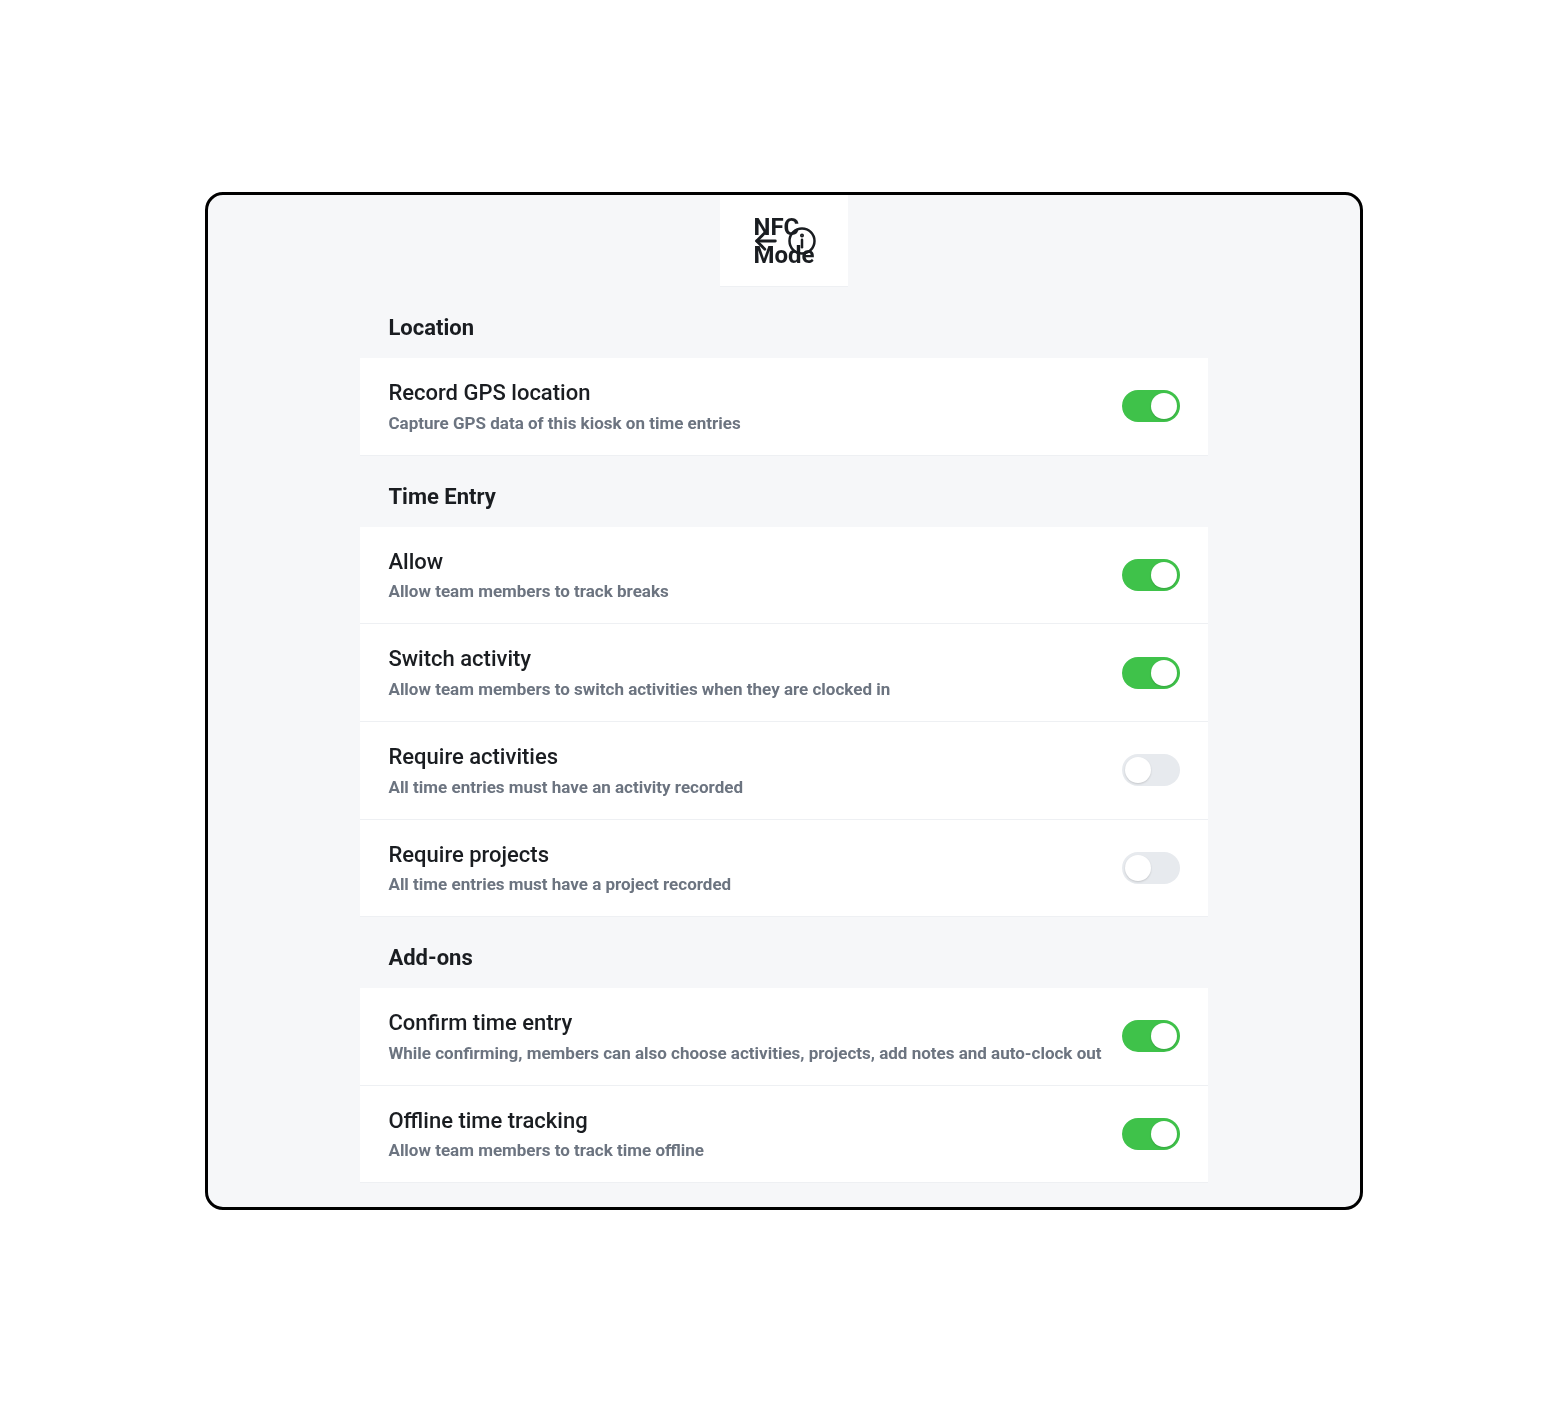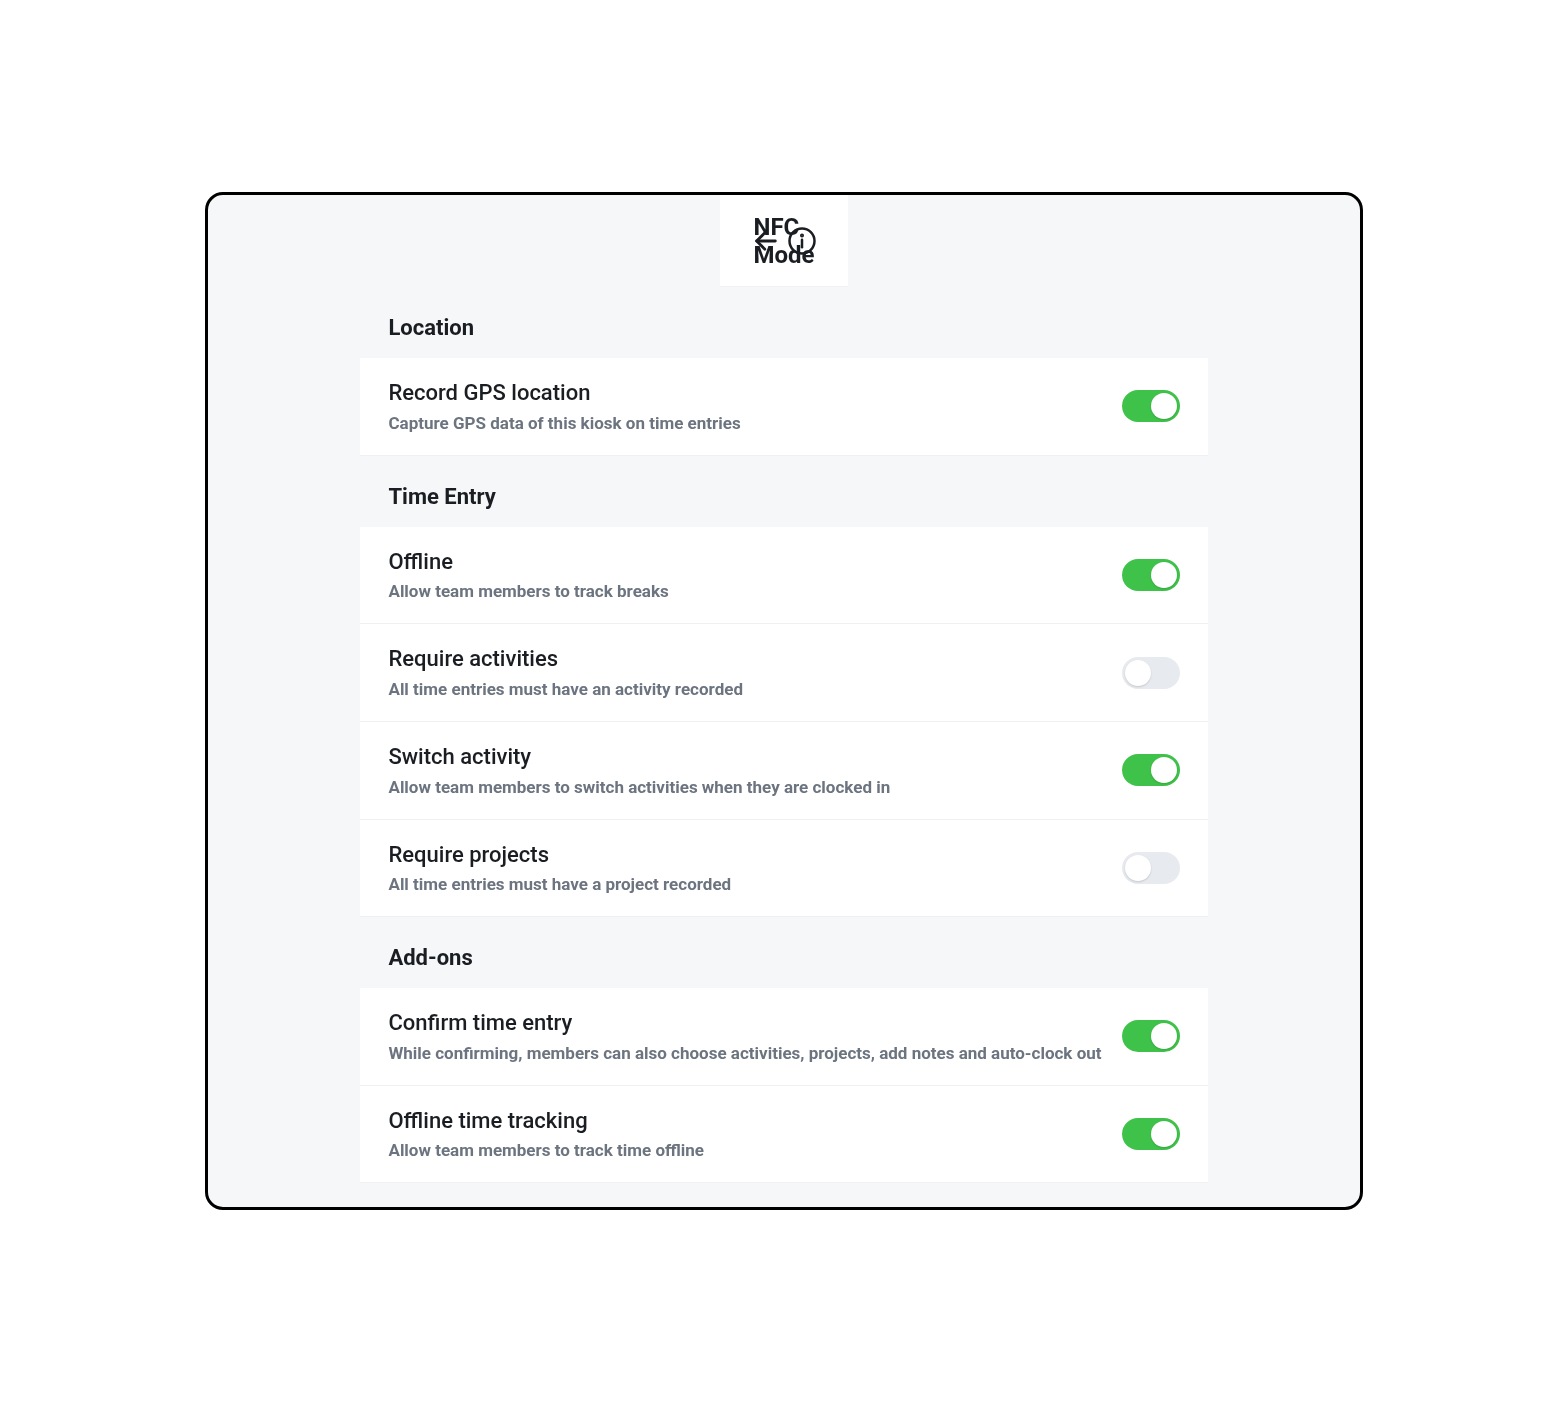--- a/index.html
+++ b/index.html
@@ -152,50 +152,50 @@
       </div>
       <div class="toggle on">
           <div class="knob"></div>
         </div>
     </div>
 
     <div class="section-header">Time Entry</div>
 
     <div class="row">
       <div class="row-text">
-        <div class="row-title">Offline</div>
+        <div class="row-title">Allow</div>
         <div class="row-sub">Allow team members to track breaks</div>
+      </div>
+      <div class="toggle on">
+          <div class="knob"></div>
+        </div>
+    </div>
+
+    <div class="row">
+      <div class="row-text">
+        <div class="row-title">Switch activity</div>
+        <div class="row-sub">Allow team members to switch activities when they are clocked in</div>
       </div>
       <div class="toggle on">
           <div class="knob"></div>
         </div>
     </div>
 
     <div class="row">
       <div class="row-text">
         <div class="row-title">Require activities</div>
         <div class="row-sub">All time entries must have an activity recorded</div>
       </div>
       <div class="toggle off">
           <div class="knob"></div>
         </div>
     </div>
 
     <div class="row">
       <div class="row-text">
-        <div class="row-title">Switch activity</div>
-        <div class="row-sub">Allow team members to switch activities when they are clocked in</div>
-      </div>
-      <div class="toggle on">
-          <div class="knob"></div>
-        </div>
-    </div>
-
-    <div class="row">
-      <div class="row-text">
         <div class="row-title">Require projects</div>
         <div class="row-sub">All time entries must have a project recorded</div>
       </div>
       <div class="toggle off">
           <div class="knob"></div>
         </div>
     </div>
 
     <div class="section-header">Add-ons</div>
 

